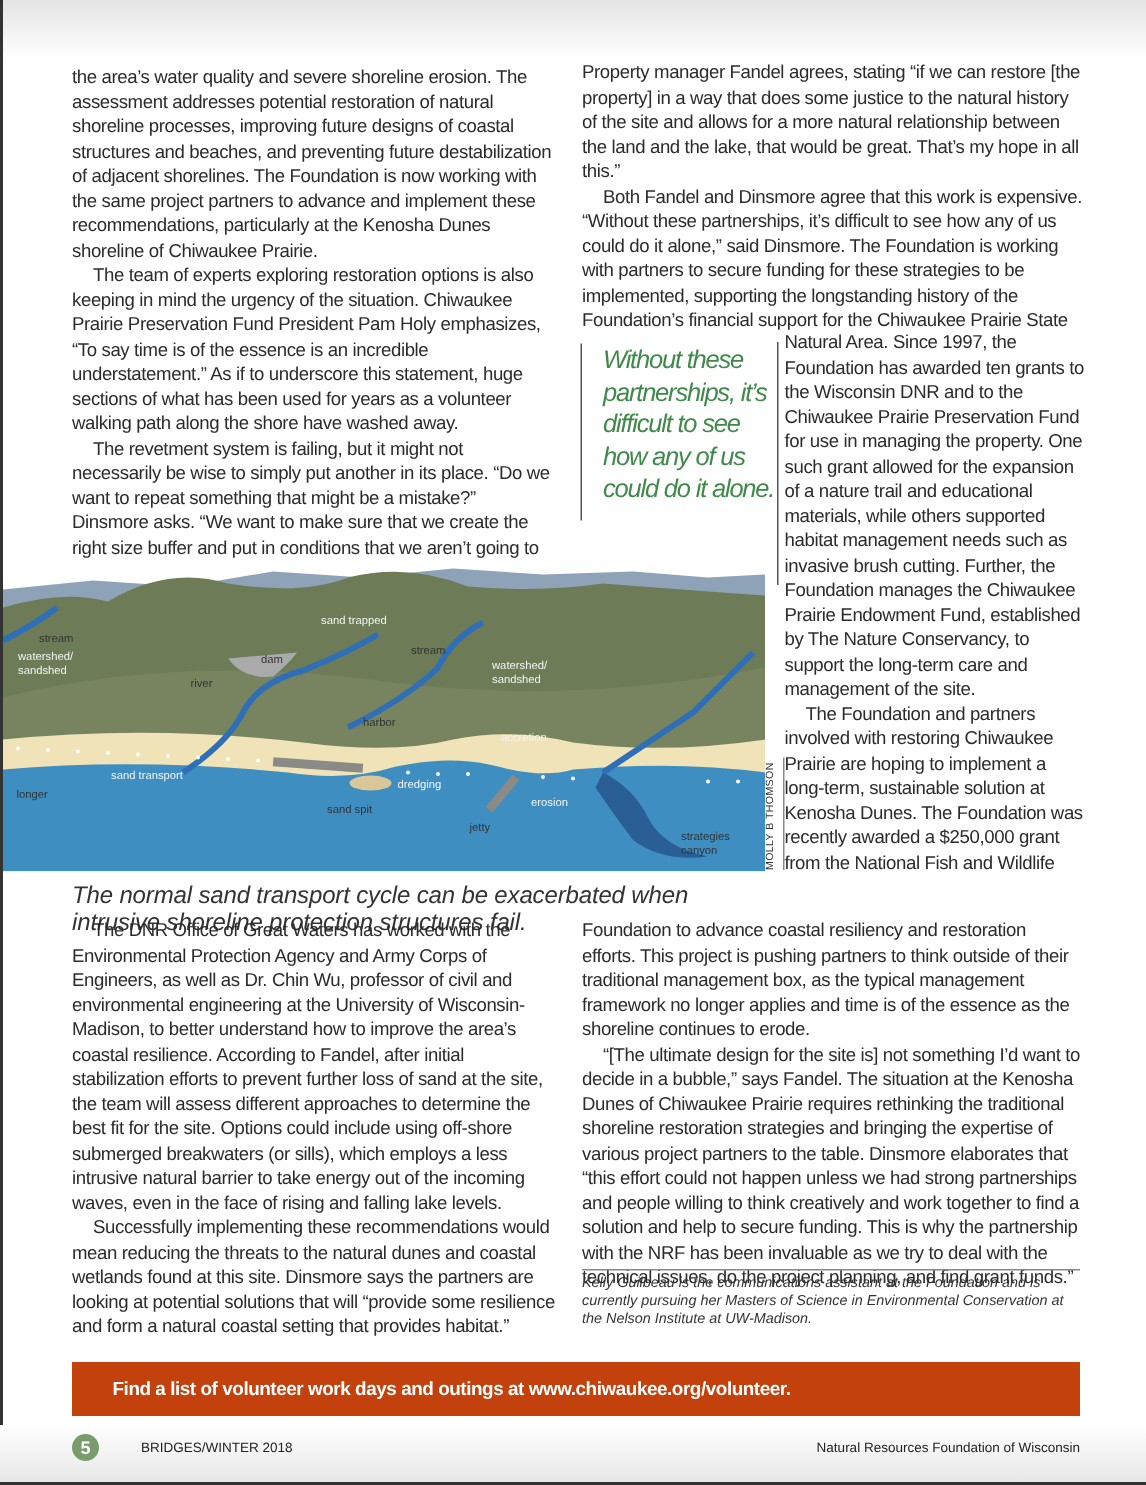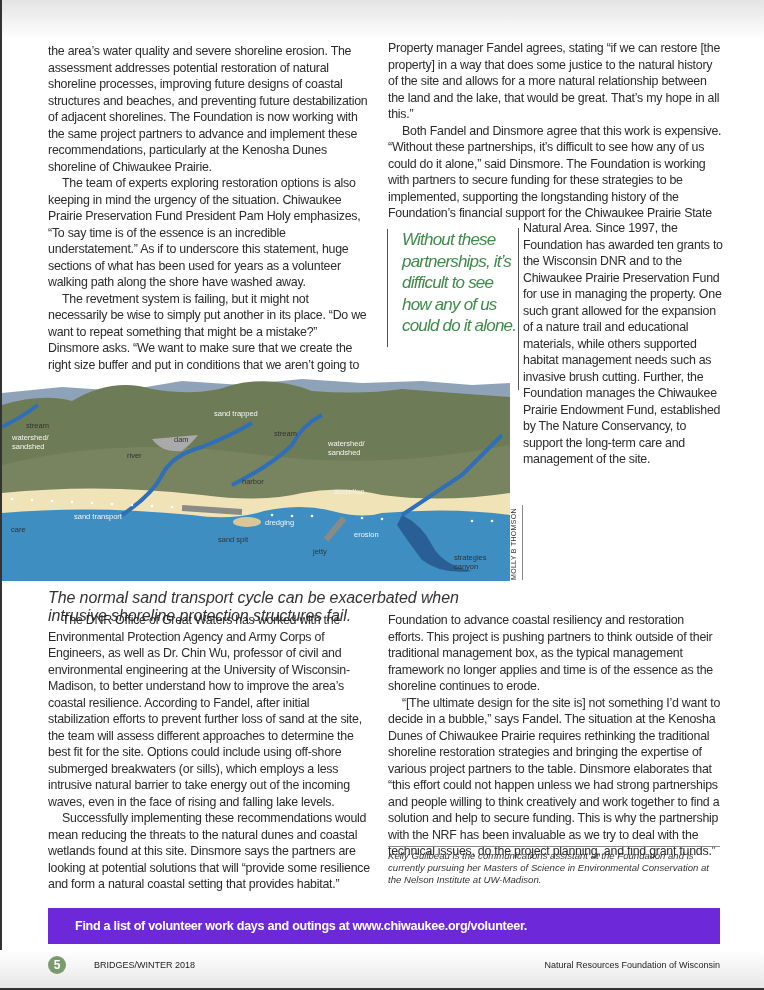--- a/index.html
+++ b/index.html
@@ -45,21 +45,21 @@
     position: absolute; left: 48px; top: 589px; width: 470px;
     font-size: 16px; font-style: italic; color: #333; letter-spacing: -0.1px;
   }
   .bio-rule { position: absolute; left: 388px; top: 846px; width: 332px; height: 1px; background: #888; }
   .bio {
     position: absolute; left: 388px; top: 850px; width: 334px;
     font-size: 9.6px; line-height: 12px; font-style: italic; color: #333;
   }
   .banner {
     position: absolute; left: 48px; top: 908px; width: 672px; height: 36px;
-    background: #6d28d9; color: #fff; font-weight: bold; font-size: 12.6px;
+    background: #c2410c; color: #fff; font-weight: bold; font-size: 12.6px;
     letter-spacing: -0.3px; display: flex; align-items: center; padding-left: 27px; box-sizing: border-box;
   }
   .footer {
     position: absolute; left: 0; top: 950px; width: 764px; height: 40px;
     background: linear-gradient(#ffffff, #e6e6e6);
   }
   .pagenum {
     position: absolute; left: 48px; top: 956px; width: 18px; height: 18px; border-radius: 50%;
     background: #7a9c6c; color: #fff; font-weight: bold; font-size: 12px;
     display: flex; align-items: center; justify-content: center;
@@ -83,20 +83,21 @@
 <div class="col" id="col2">
   <p>Property manager Fandel agrees, stating “if we can restore [the property] in a way that does some justice to the natural history of the site and allows for a more natural relationship between the land and the lake, that would be great. That’s my hope in all this.”</p>
   <p class="ind">Both Fandel and Dinsmore agree that this work is expensive. “Without these partnerships, it’s difficult to see how any of us could do it alone,” said Dinsmore. The Foundation is working with partners to secure funding for these strategies to be implemented, supporting the longstanding history of the Foundation’s financial support for the Chiwaukee Prairie State</p>
 </div>
 
 <div class="pullquote">Without these partnerships, it’s difficult to see how any of us could do it alone.</div>
 <div class="pq-rule"></div>
 
 <div class="col" id="col2b">
   <p>Natural Area. Since 1997, the Foundation has awarded ten grants to the Wisconsin DNR and to the Chiwaukee Prairie Preservation Fund for use in managing the property. One such grant allowed for the expansion of a nature trail and educational materials, while others supported habitat management needs such as invasive brush cutting. Further, the Foundation manages the Chiwaukee Prairie Endowment Fund, established by The Nature Conservancy, to support the long-term care and management of the site.</p>
+  <p class="ind">The Foundation and partners involved with restoring Chiwaukee Prairie are hoping to implement a long-term, sustainable solution at Kenosha Dunes. The Foundation was recently awarded a $250,000 grant from the National Fish and Wildlife</p>
 </div>
 
 <div class="diagram">
   <svg width="508" height="206" viewBox="0 0 508 206">
     <rect x="0" y="0" width="508" height="206" fill="#ffffff"></rect>
     <path d="M0 18 L60 12 L120 16 L180 6 L240 10 L300 4 L360 8 L420 6 L470 10 L508 8 L508 60 L0 60 Z" fill="#8fa3b8"></path>
     <path d="M0 30 Q40 18 70 26 Q110 2 150 14 Q200 22 230 10 Q270 0 310 16 Q360 20 400 14 Q450 18 508 22 L508 140 L0 140 Z" fill="#6d7c56"></path>
     <path d="M0 90 Q120 60 260 80 Q380 95 508 70 L508 140 L0 140 Z" fill="#7f8b66" opacity="0.6"></path>
     <path d="M0 118 Q100 108 200 120 Q260 128 300 118 Q340 110 380 120 Q440 128 508 118 L508 150 L0 150 Z" fill="#f1e3b8"></path>
     <path d="M0 138 Q90 130 190 140 Q230 146 262 136 Q300 128 330 136 Q360 144 380 138 Q450 132 508 140 L508 206 L0 206 Z" fill="#3f8ec2"></path>
@@ -129,21 +130,21 @@
   <span class="dlabel w" style="left:10px;top:58px;width:40px;">watershed/ sandshed</span>
   <span class="dlabel w" style="left:212px;top:34px;">sand trapped</span>
   <span class="dlabel d" style="left:172px;top:60px;">dam</span>
   <span class="dlabel d" style="left:125px;top:76px;">river</span>
   <span class="dlabel d" style="left:272px;top:54px;">stream</span>
   <span class="dlabel w" style="left:326px;top:64px;width:40px;">watershed/ sandshed</span>
   <span class="dlabel d" style="left:240px;top:102px;">harbor</span>
   <span class="dlabel w" style="left:316px;top:112px;margin-left:16px;">accretion</span>
   <span class="dlabel w" style="left:72px;top:137px;">sand transport</span>
   <span class="dlabel w" style="left:263px;top:143px;">dredging</span>
-  <span class="dlabel d" style="left:9px;top:150px;">care</span>
+  <span class="dlabel d" style="left:9px;top:150px;">longer</span>
   <span class="dlabel d" style="left:216px;top:160px;">sand spit</span>
   <span class="dlabel w" style="left:352px;top:155px;">erosion</span>
   <span class="dlabel d" style="left:311px;top:172px;">jetty</span>
   <span class="dlabel d" style="left:452px;top:178px;width:40px;">strategies canyon</span>
 </div>
 <div class="credit">MOLLY B THOMSON</div>
 
 <div class="caption">The normal sand transport cycle can be exacerbated when intrusive shoreline protection structures fail.</div>
 
 <div class="col" id="col2c">

